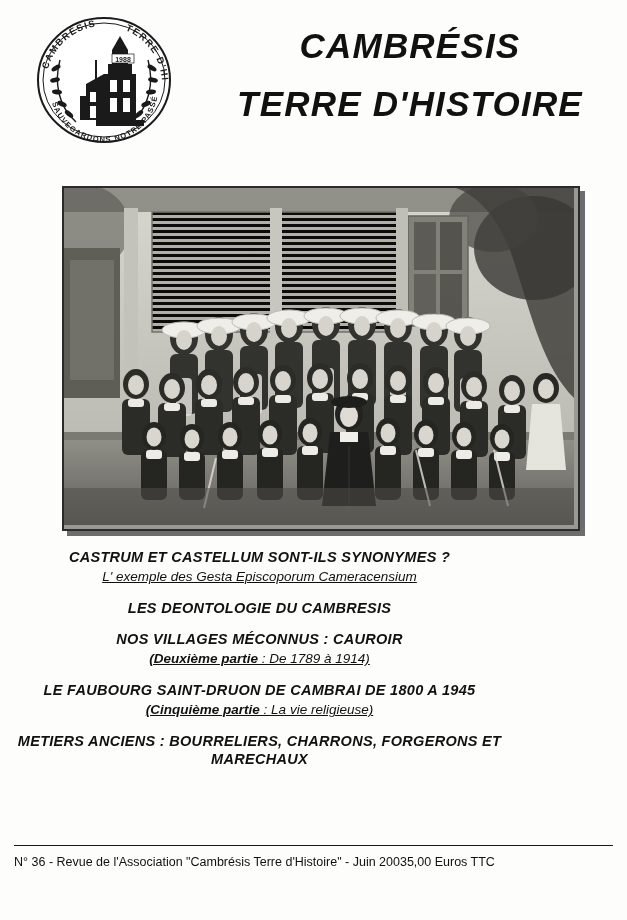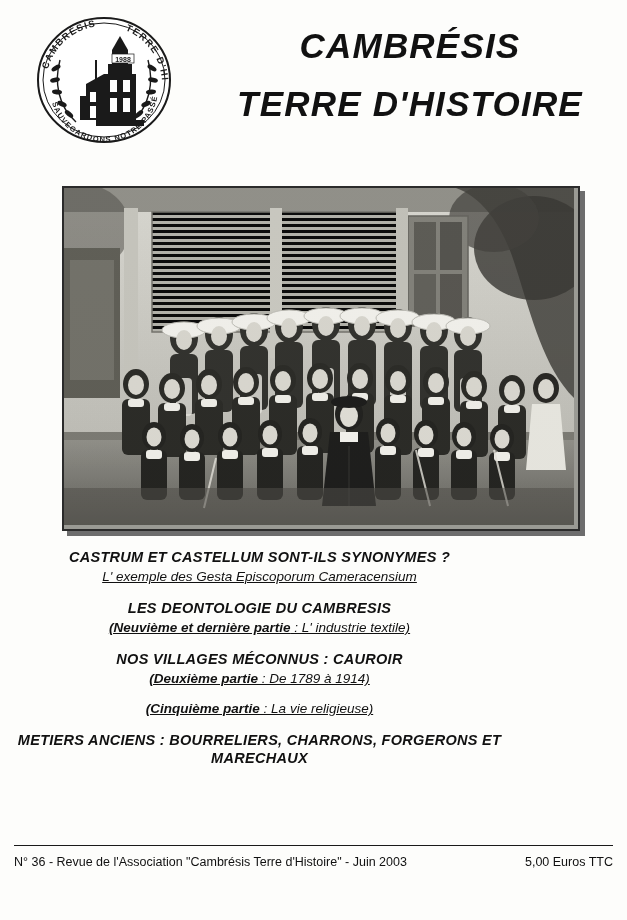--- a/index.html
+++ b/index.html
@@ -128,21 +128,21 @@
     width: 599px;
     height: 1px;
     background: #1a1a1a;
   }
   .footer {
     position: absolute;
     left: 14px;
     top: 855px;
     width: 599px;
     display: flex;
-    justify-content: space-between;
+    justify-content: flex-start;
     align-items: baseline;
     font-size: 12.5px;
     color: #111;
   }
   .footer .left { font-family: "Liberation Sans", sans-serif; }
   .footer .right { font-family: "Liberation Sans", sans-serif; font-weight: normal; }
 </style>
 </head>
 <body>
 
@@ -464,33 +464,31 @@
 
     <div class="entry">
       <div class="main">CASTRUM ET CASTELLUM SONT-ILS SYNONYMES ?</div>
       <div class="sub">
         <span>L' exemple des Gesta Episcoporum Cameracensium</span>
       </div>
     </div>
 
     <div class="entry">
       <div class="main">LES DEONTOLOGIE DU CAMBRESIS</div>
-      <div class="sub">
-        <span class="u">(Neuvième et dernière partie</span><span> : L' industrie textile)</span>
-      </div>
     </div>
 
     <div class="entry">
       <div class="main">NOS VILLAGES MÉCONNUS : CAUROIR</div>
       <div class="sub">
         <span class="u">(Deuxième partie</span><span> : De 1789 à 1914)</span>
       </div>
     </div>
 
     <div class="entry">
+      <div class="main">LE FAUBOURG SAINT-DRUON DE CAMBRAI DE 1800 A 1945</div>
       <div class="sub">
         <span class="u">(Cinquième partie</span><span> : La vie religieuse)</span>
       </div>
     </div>
 
     <div class="entry single tight">
       <div class="main">METIERS ANCIENS : BOURRELIERS, CHARRONS, FORGERONS ET MARECHAUX</div>
     </div>
 
 

